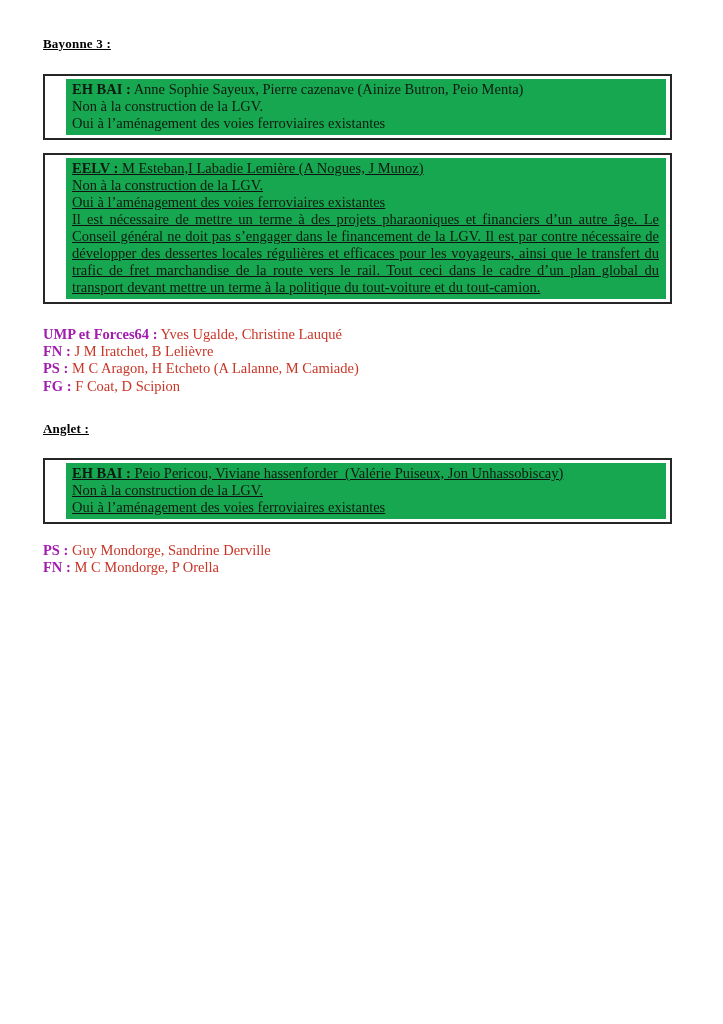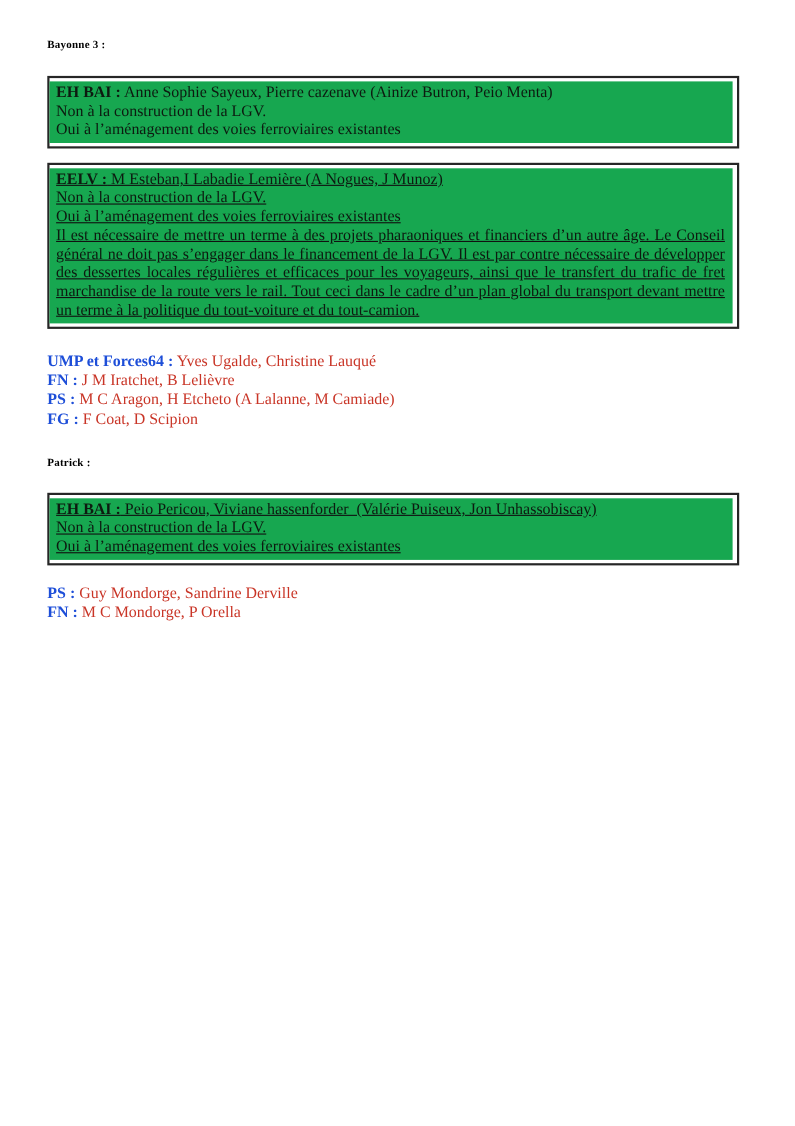--- a/index.html
+++ b/index.html
@@ -12,33 +12,34 @@
     height: 1024px;
     overflow: hidden;
     font-family: "Liberation Serif", "DejaVu Serif", serif;
     color: #111111;
     position: relative;
   }
   .doc {
     padding: 36px 51px 0 43px;
   }
   .section-heading {
-    font-size: 10px;
+    font-size: 13px;
     font-weight: bold;
+    text-decoration: underline;
     color: #000000;
     margin: 0 0 22px 0;
     letter-spacing: 0.2px;
   }
   .section-heading.second {
     margin-top: 26px;
     margin-bottom: 21px;
   }
   .party-box {
     border: 2px solid #262626;
-    padding: 3px 4px 3px 0;
+    padding: 3px 4px 3px 21px;
     background: #ffffff;
   }
   .party-box + .party-box {
     margin-top: 12px;
     text-decoration: underline;
   }
   .box-green {
     background: #17a750;
     padding: 2px 7px 3px 6px;
     font-size: 14.5px;
@@ -54,21 +55,21 @@
   }
   .box-gap-after-1 { margin-bottom: 13px; }
   .box-gap-after-2 { margin-bottom: 22px; }
   .box-gap-after-3 { margin-bottom: 18px; text-decoration: underline; }
   .red-list {
     font-size: 14.5px;
     line-height: 17.2px;
     color: #c93527;
   }
   .red-list .party-label {
-    color: #1d4ed8;
+    color: #a21caf;
   }
   .members-text {
     white-space: pre-wrap;
   }
 </style>
 </head>
 <body>
 
 <div class="doc">
 
@@ -91,21 +92,21 @@
     </div>
   </div>
 
   <div class="red-list">
     <div><span class="party-label">UMP et Forces64 :</span><span class="members-text"> Yves Ugalde, Christine Lauqué</span></div>
     <div><span class="party-label">FN :</span><span class="members-text"> J M Iratchet, B Lelièvre</span></div>
     <div><span class="party-label">PS :</span><span class="members-text"> M C Aragon, H Etcheto (A Lalanne, M Camiade)</span></div>
     <div><span class="party-label">FG :</span><span class="members-text"> F Coat, D Scipion</span></div>
   </div>
 
-  <div class="section-heading second">Patrick :</div>
+  <div class="section-heading second">Anglet :</div>
 
   <div class="party-box box-gap-after-3">
     <div class="box-green">
       <div><span class="party-label">EH BAI :</span><span class="members-text"> Peio Pericou, Viviane hassenforder  (Valérie Puiseux, Jon Unhassobiscay)</span></div>
       <div>Non à la construction de la LGV.</div>
       <div>Oui à l’aménagement des voies ferroviaires existantes</div>
     </div>
   </div>
 
   <div class="red-list">

